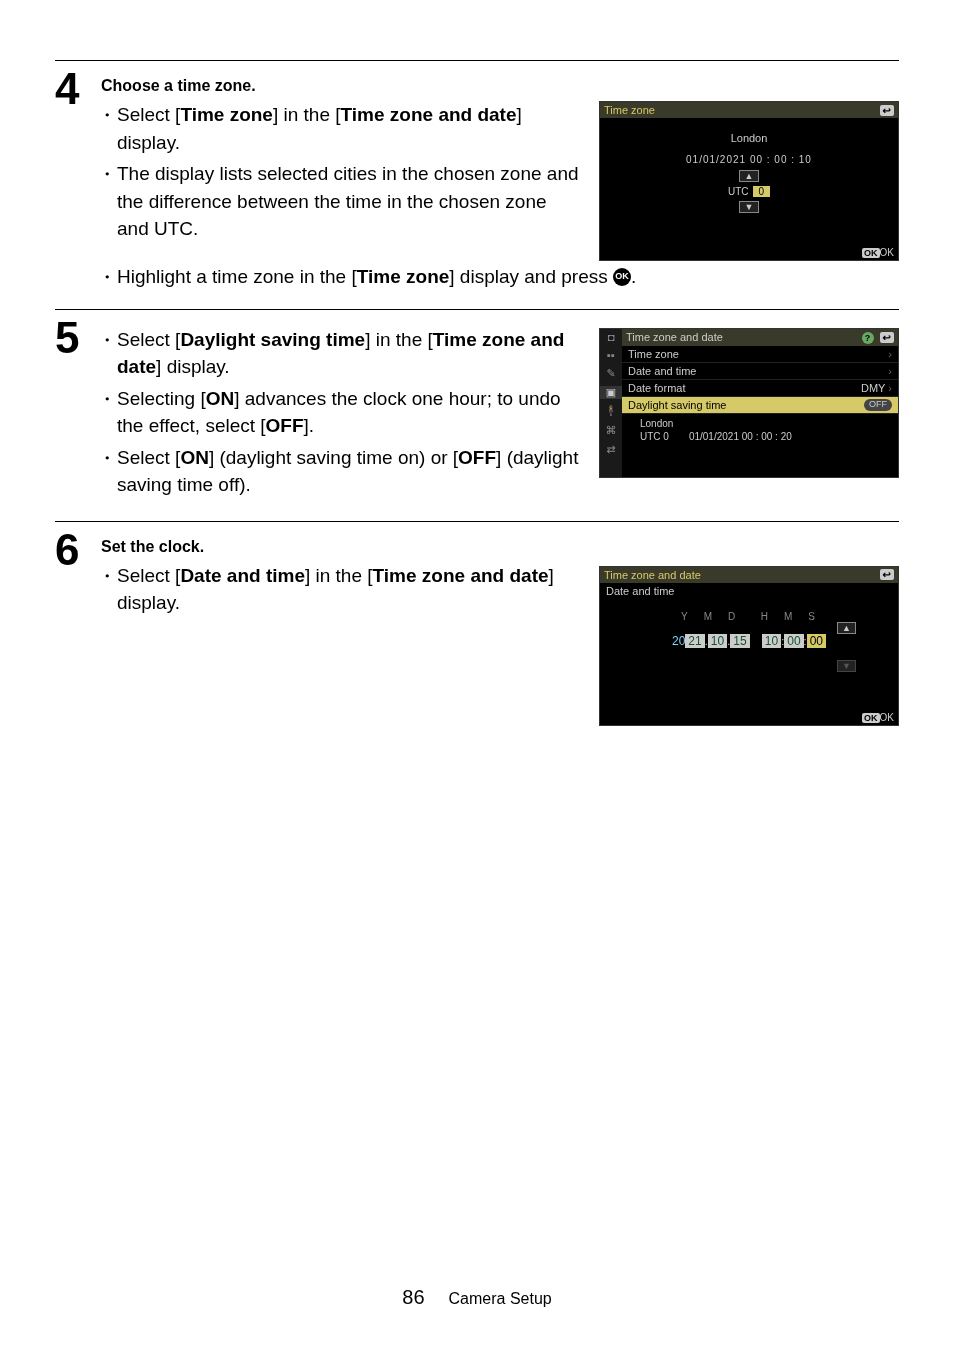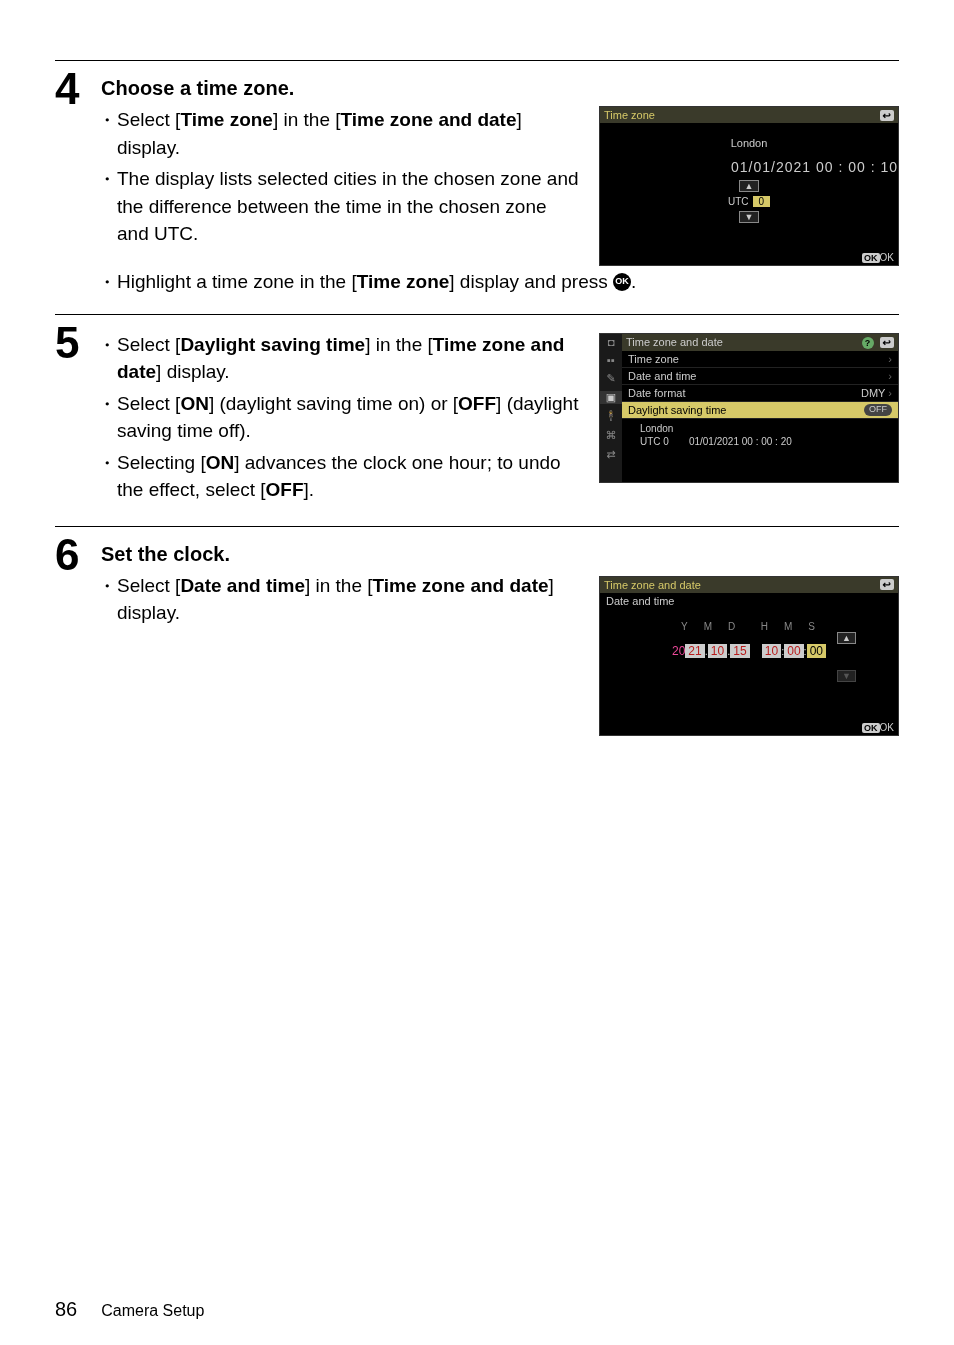--- a/index.html
+++ b/index.html
@@ -24,21 +24,21 @@
       font-weight: bold;
       line-height: 1;
       width: 46px;
       flex-shrink: 0;
     }
     .step-body {
       flex: 1;
       padding-top: 10px;
     }
     .step-heading {
-      font-size: 20px;
+      font-size: 16px;
       font-weight: bold;
       margin-bottom: 6px;
     }
     .step-content-row {
       display: flex;
       gap: 17px;
     }
     .text-col { flex: 1; }
     .img-col { width: 300px; flex-shrink: 0; }
     ul { list-style: none; }
@@ -115,21 +115,21 @@
       width: 12px; height: 12px;
       display: inline-flex;
       align-items: center; justify-content: center;
       font-size: 9px; font-weight: bold;
       margin-right: 3px;
     }
     
     .lcd1 { width: 300px; height: 160px; }
     .lcd1 .body { text-align: center; padding: 8px 0; }
     .lcd1 .city { color: #ccc; margin: 6px 0 10px; }
-    .lcd1 .dt { color: #ccc; font-size: 14px; margin-bottom: 4px; letter-spacing: 1px; text-align: right; }
+    .lcd1 .dt { color: #ccc; font-size: 10px; margin-bottom: 4px; letter-spacing: 1px; }
     .lcd1 .arrow-box {
       display: inline-block;
       border: 1px solid #888;
       background: #222;
       padding: 0 5px;
       font-size: 9px;
       color: #ccc;
     }
     .lcd1 .utc-row { margin: 3px 0; }
     .lcd1 .utc-label { color: #ccc; font-size: 10px; margin-right: 4px; }
@@ -178,41 +178,42 @@
     .lcd2 .row.hl { background: #d6c968; color: #000; }
     .lcd2 .row.hl .pill { background: #444; color: #ccc; border-radius: 6px; padding: 0 5px; font-size: 9px; }
     .lcd2 .info { padding: 4px 6px 2px 18px; color: #ccc; font-size: 10px; }
     .lcd2 .info2 { padding: 0 6px 4px 18px; color: #ccc; font-size: 10px; display:flex; gap: 20px;}
     
     .lcd3 { width: 300px; height: 160px; margin-top: 4px; }
     .lcd3 .sub { padding: 2px 6px; color: #ccc; font-size: 11px; }
     .lcd3 .labels { text-align: center; color: #888; font-size: 10px; letter-spacing: 2px; margin: 12px 0; }
     .lcd3 .labels span { margin: 0 7px; }
     .lcd3 .vals { text-align: center; margin: 8px 0; }
-    .lcd3 .g { color: #ec4899; font-size: 12px; }
-    .lcd3 .box { background: #ccc; color: #b91c1c; padding: 0 3px; font-size: 12px; }
+    .lcd3 .g { color: #7dd3fc; font-size: 12px; }
+    .lcd3 .box { background: #ccc; color: #14532d; padding: 0 3px; font-size: 12px; }
     .lcd3 .box.hl { background: #d6c968; color: #000; }
     .lcd3 .dot { color: #ccc; }
     .lcd3 .arrow-col {
       position: absolute; right: 42px; top: 55px;
       display: flex; flex-direction: column; gap: 26px;
     }
     .lcd3 .arrow-col .ab {
       border: 1px solid #888; background: #222; color: #ccc;
       font-size: 9px; padding: 0 4px;
     }
     .lcd3 .arrow-col .ab.dim { color: #555; border-color: #444; }
     .footer {
       position: absolute;
-      bottom: 24px;
+      bottom: 36px;
       left: 55px;
       right: 55px;
       display: flex;
       align-items: baseline;
       gap: 24px;
+      justify-content: center;
     }
     .page-no { font-size: 20px; }
     .footer-label { font-size: 16px; }
   </style>
 </head>
 <body>
 
 <div class="step">
   <div class="step-number">4</div>
   <div class="step-body">
@@ -254,24 +255,24 @@
 <div class="step">
   <div class="step-number">5</div>
   <div class="step-body">
     <div class="step-content-row">
       <div class="text-col">
         <ul>
           <li class="bullet">
             <span>Select [</span><strong>Daylight saving time</strong><span>] in the [</span><strong>Time zone and date</strong><span>] display.</span>
           </li>
           <li class="bullet">
+            <span>Selecting [</span><strong>ON</strong><span>] advances the clock one hour; to undo the effect, select [</span><strong>OFF</strong><span>].</span>
+          </li>
+          <li class="bullet">
             <span>Select [</span><strong>ON</strong><span>] (daylight saving time on) or [</span><strong>OFF</strong><span>] (daylight saving time off).</span>
-          </li>
-          <li class="bullet">
-            <span>Selecting [</span><strong>ON</strong><span>] advances the clock one hour; to undo the effect, select [</span><strong>OFF</strong><span>].</span>
           </li>
         </ul>
       </div>
       <div class="img-col">
         <div class="lcd lcd2">
           <div class="side">
             <span>◘</span>
             <span>▪▪</span>
             <span>✎</span>
             <span class="sel">▣</span>

